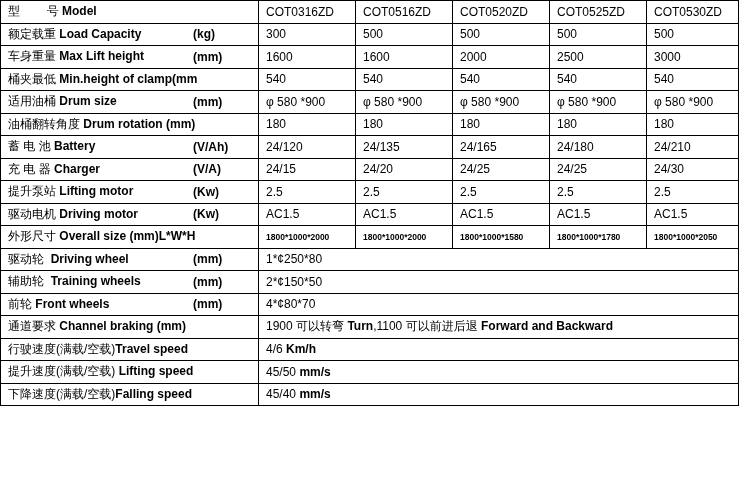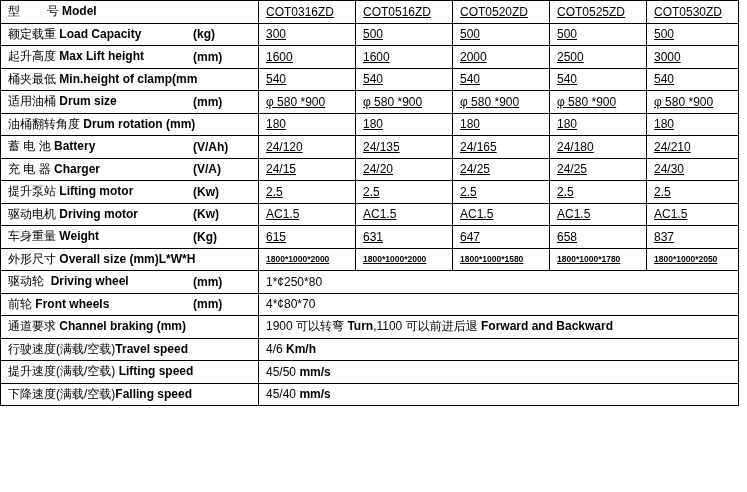--- a/index.html
+++ b/index.html
@@ -26,21 +26,21 @@
     white-space: nowrap;
   }
   td.label-cell { position: relative; }
   .zh { font-weight: 400; white-space: pre; }
   .en { font-weight: 700; white-space: pre; }
   .unit {
     position: absolute; left: 192px; top: 50%;
     transform: translateY(-50%);
     font-weight: 700;
   }
-  td.value-cell { font-weight: 400; padding-left: 6px; text-decoration: underline; }
+  td.value-cell { font-weight: 400; padding-left: 6px; }
   td.value-cell.small { font-size: 8.5px; font-weight: 700; }
   td.merged-cell { font-weight: 400; padding-left: 6px; }
   .b { font-weight: 700; }
   .spell {
     text-decoration-line: underline;
     text-decoration-style: wavy;
     text-decoration-color: #ff1500;
     text-decoration-thickness: 1px;
     text-underline-offset: 3px;
   }
@@ -69,21 +69,21 @@
         </tr>
         <tr>
           <td class="label-cell"><span class="zh">额定载重 </span><span class="en">Load Capacity</span><span class="unit">(kg)</span></td>
           <td class="value-cell">300</td>
           <td class="value-cell">500</td>
           <td class="value-cell">500</td>
           <td class="value-cell">500</td>
           <td class="value-cell">500</td>
         </tr>
         <tr>
-          <td class="label-cell"><span class="zh">起升高度 </span><span class="en">Max Lift height</span><span class="unit">(mm)</span></td>
+          <td class="label-cell"><span class="zh">车身重量 </span><span class="en">Max Lift height</span><span class="unit">(mm)</span></td>
           <td class="value-cell">1600</td>
           <td class="value-cell">1600</td>
           <td class="value-cell">2000</td>
           <td class="value-cell">2500</td>
           <td class="value-cell">3000</td>
         </tr>
         <tr>
           <td class="label-cell"><span class="zh">桶夹最低 </span><span class="en">Min.height of clamp(mm</span></td>
           <td class="value-cell">540</td>
           <td class="value-cell">540</td>
@@ -133,38 +133,34 @@
         </tr>
         <tr>
           <td class="label-cell"><span class="zh">驱动电机 </span><span class="en">Driving motor</span><span class="unit">(Kw)</span></td>
           <td class="value-cell">AC1.5</td>
           <td class="value-cell">AC1.5</td>
           <td class="value-cell">AC1.5</td>
           <td class="value-cell">AC1.5</td>
           <td class="value-cell">AC1.5</td>
         </tr>
         <tr>
-          <td class="label-cell"><span class="zh">车身重量 </span><span class="en">Weight</span><span class="unit">(Kg)</span></td>
-          <td class="value-cell">615</td>
-          <td class="value-cell">631</td>
-          <td class="value-cell">647</td>
-          <td class="value-cell">658</td>
-          <td class="value-cell">837</td>
-        </tr>
-        <tr>
           <td class="label-cell"><span class="zh">外形尺寸 </span><span class="en">Overall size (mm)L*W*H</span></td>
           <td class="value-cell small">1800*1000*2000</td>
           <td class="value-cell small">1800*1000*2000</td>
           <td class="value-cell small">1800*1000*1580</td>
           <td class="value-cell small">1800*1000*1780</td>
           <td class="value-cell small">1800*1000*2050</td>
         </tr>
         <tr>
           <td class="label-cell"><span class="zh">驱动轮  </span><span class="en">Driving wheel</span><span class="unit">(mm)</span></td>
           <td class="merged-cell" colspan="5"><span>1*¢250*80</span></td>
+        </tr>
+        <tr>
+          <td class="label-cell"><span class="zh">辅助轮  </span><span class="en">Training wheels</span><span class="unit">(mm)</span></td>
+          <td class="merged-cell" colspan="5"><span>2*¢150*50</span></td>
         </tr>
         <tr>
           <td class="label-cell"><span class="zh">前轮 </span><span class="en">Front wheels</span><span class="unit">(mm)</span></td>
           <td class="merged-cell" colspan="5"><span>4*¢80*70</span></td>
         </tr>
         <tr>
           <td class="label-cell"><span class="zh">通道要求 </span><span class="en">Channel braking (mm)</span></td>
           <td class="merged-cell" colspan="5"><span>1900 可以转弯 </span><span class="b">Turn</span><span>,1100 可以前进后退  </span><span class="b">Forward and Backward</span></td>
         </tr>
         <tr>

